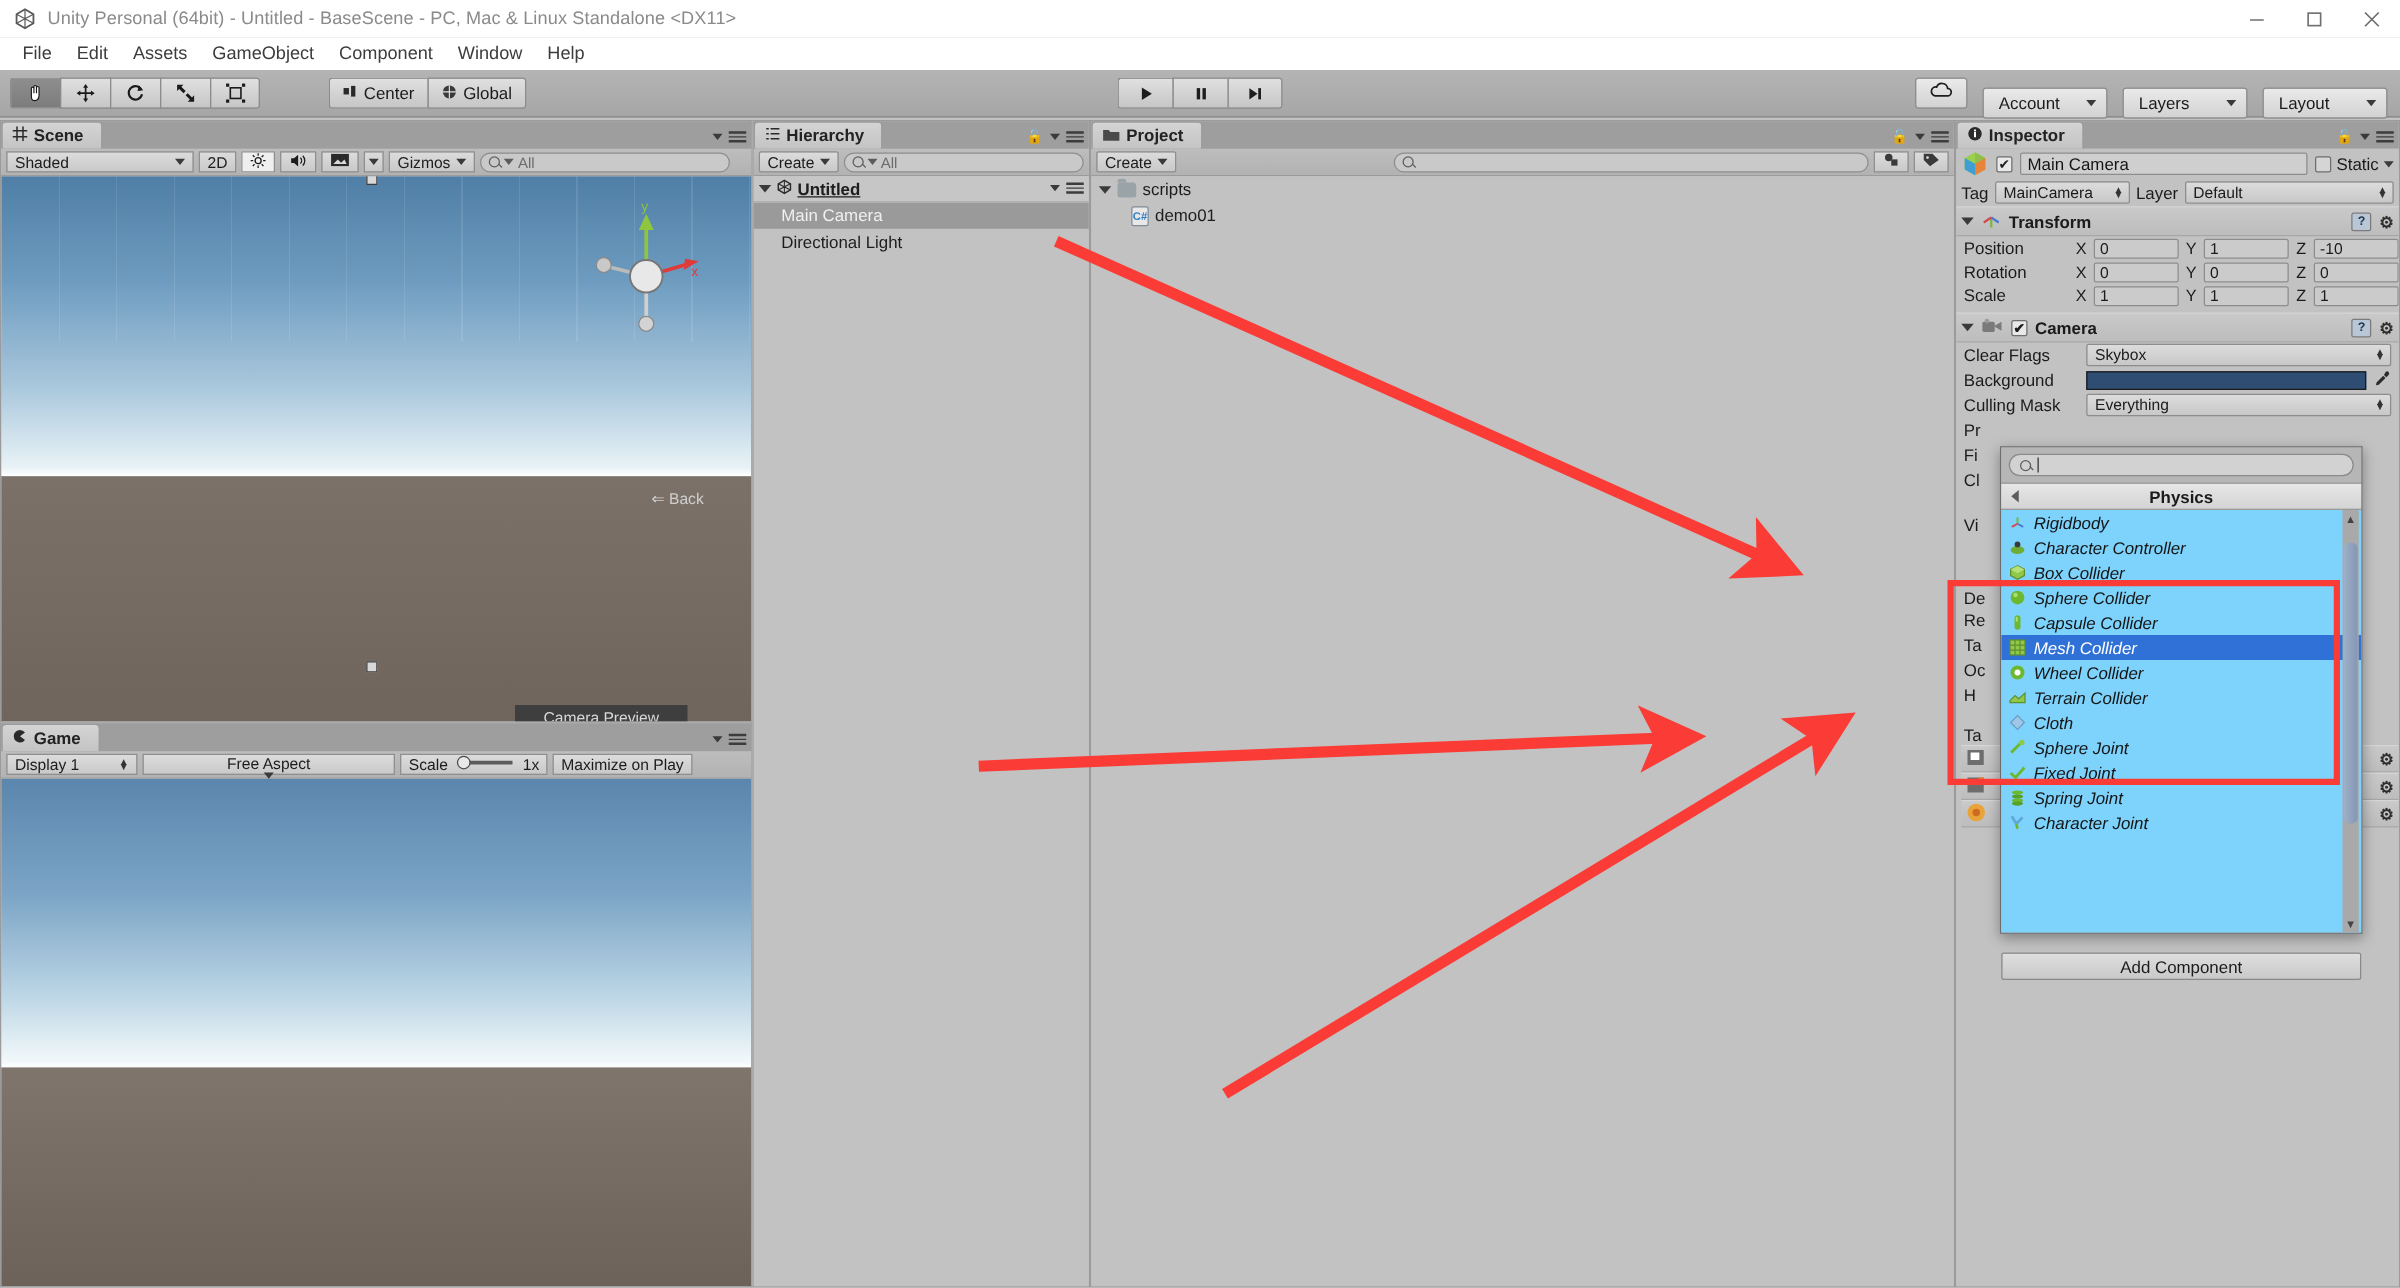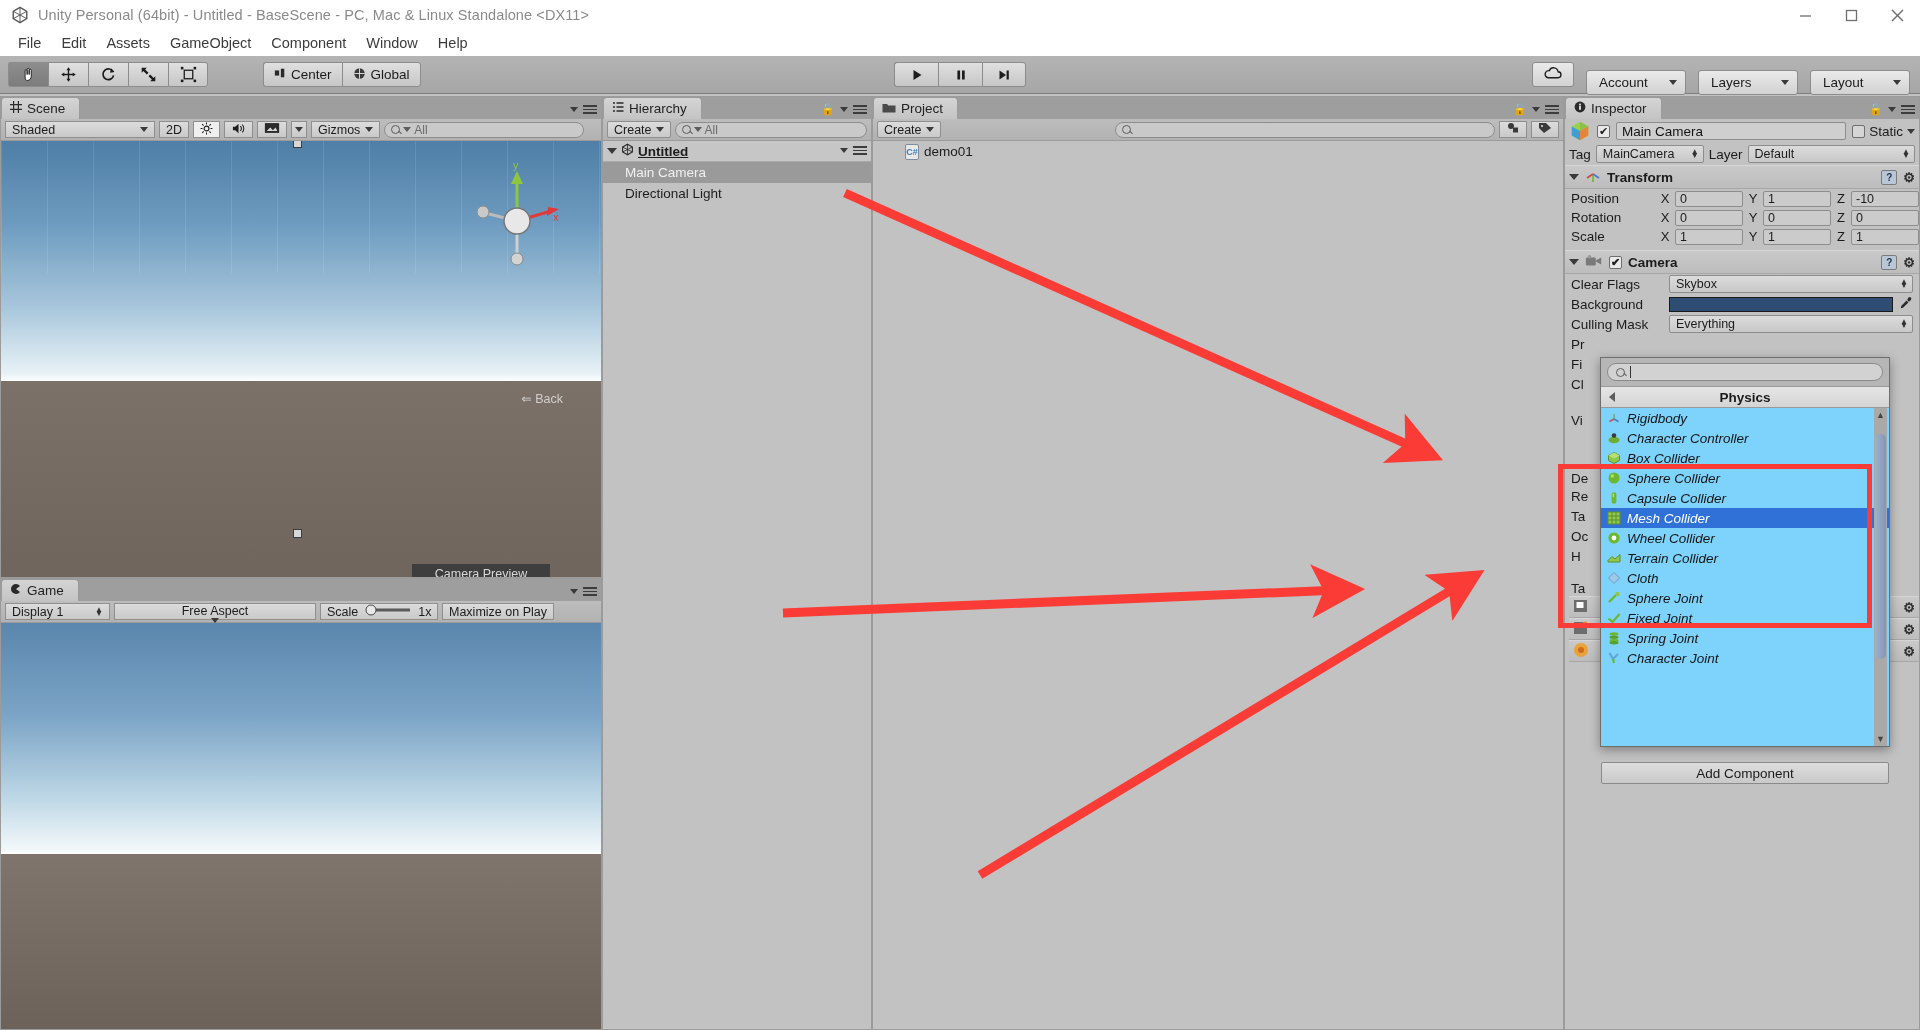--- a/index.html
+++ b/index.html
@@ -72,21 +72,21 @@
   .dropbtn{
     height:25px; min-width:100px; padding:0 8px 0 12px; display:flex; align-items:center;
     justify-content:space-between; gap:16px;
     background:linear-gradient(#eaeaea,#d2d2d2); border:1px solid #8c8c8c; border-radius:3px;
     font-size:13.5px; color:#1b1b1b;margin-top:16px;
   }
   .caret{ width:0;height:0;border-left:4px solid transparent;border-right:4px solid transparent;border-top:5px solid #3a3a3a;}
 
   
   .panel{ position:absolute; background:#c2c2c2; border:1px solid #9b9b9b; }
-  .tabstrip{ height:22px; background:#9e9e9e; display:flex; align-items:flex-end; position:relative;}
+  .tabstrip{ height:22px; background:#9e9e9e; display:flex; align-items:flex-end; position:relative;font-weight:bold;}
   .tab{
     height:22px; padding:0 14px 0 8px; display:flex; align-items:center; gap:5px;
     background:linear-gradient(#d4d4d4,#c4c4c4);
     border-radius:4px 4px 0 0; font-size:13.5px; color:#232323;
     border:1px solid #9b9b9b; border-bottom:none;
   }
   .tabmenu{ position:absolute; right:4px; bottom:3px; display:flex; align-items:center; gap:5px; }
   .lockicon{ color:#3a3a3a; font-size:11px; }
   .hamb{ display:inline-block; width:14px; }
   .hamb i{ display:block; height:1.6px; background:#3c3c3c; margin:2px 0; }
@@ -618,20 +618,25 @@
       <div class="sb-flat">
         <span>
           <svg width="14" height="12" viewBox="0 0 14 12">
               <path d="M1 1h7l5 5-7 5L1 6z" fill="#3a3a3a"></path>
               <circle cx="4" cy="4" r="1.1" fill="#d8d8d8"></circle>
             </svg>
         </span>
       </div>
     </div>
     <div class="proj-body">
+      <div class="prow" style="padding-left:6px;">
+        <span class="tri"></span>
+        <span class="folder"></span>
+        <span>scripts</span>
+      </div>
       <div class="prow" style="padding-left:32px;">
         <span class="csfile">C#</span>
         <span>demo01</span>
       </div>
     </div>
   </div>
 
   <div class="panel" id="inspPanel">
     <div class="tabstrip">
       <div class="tab">

